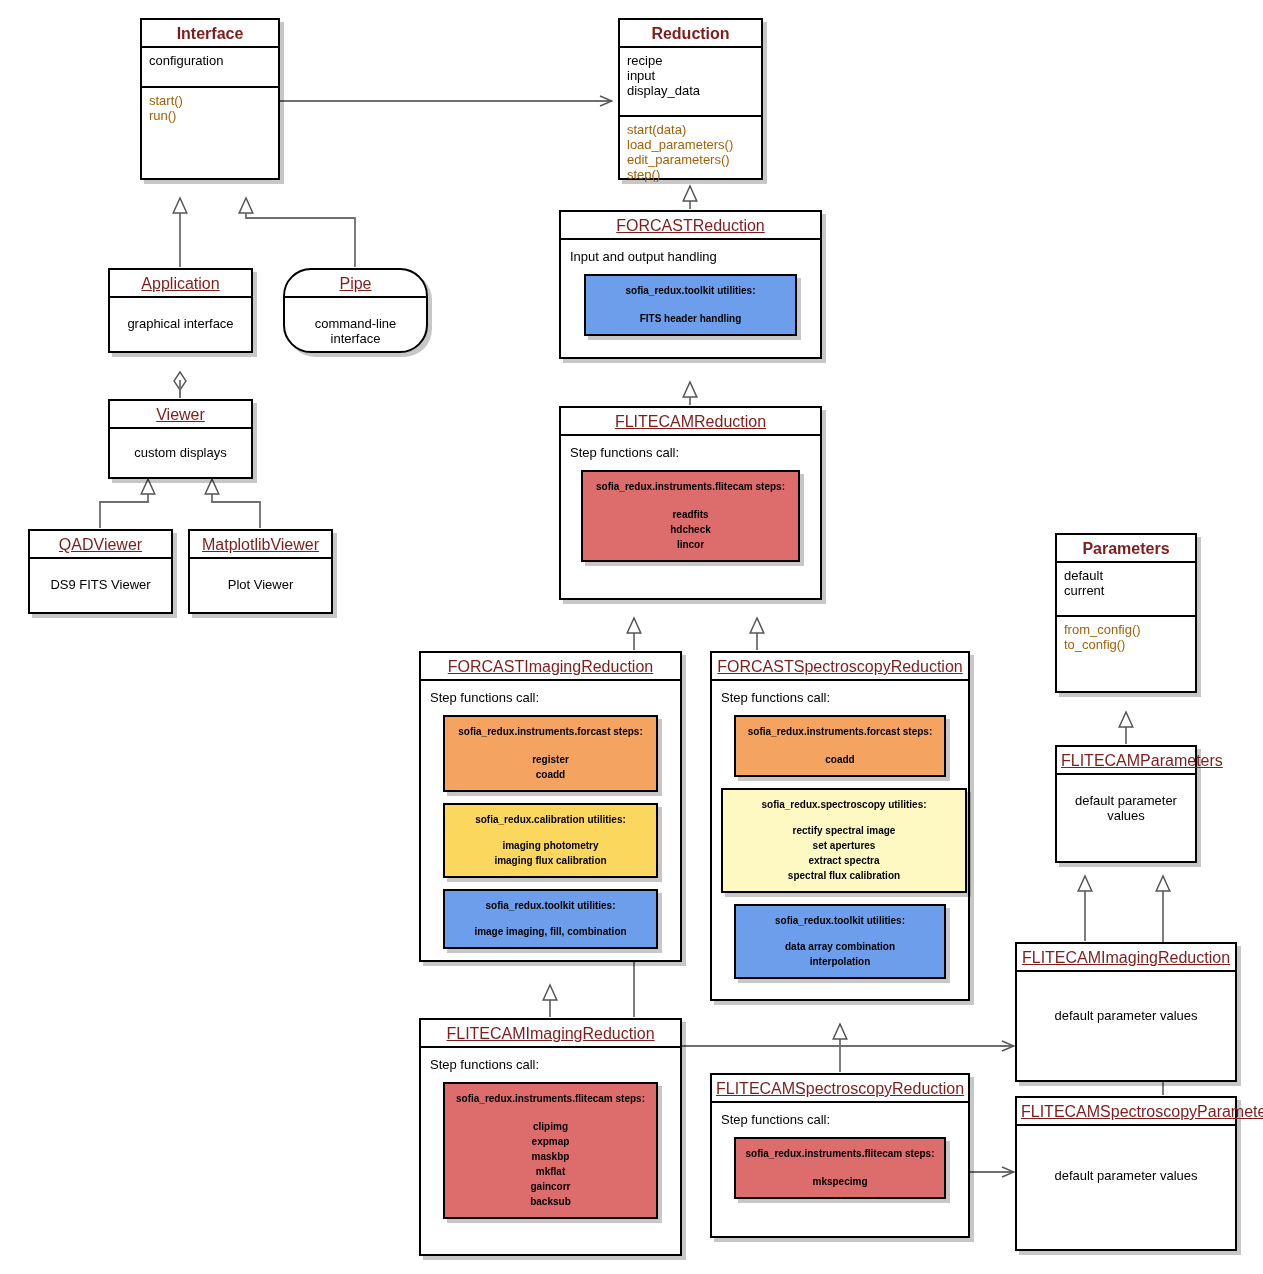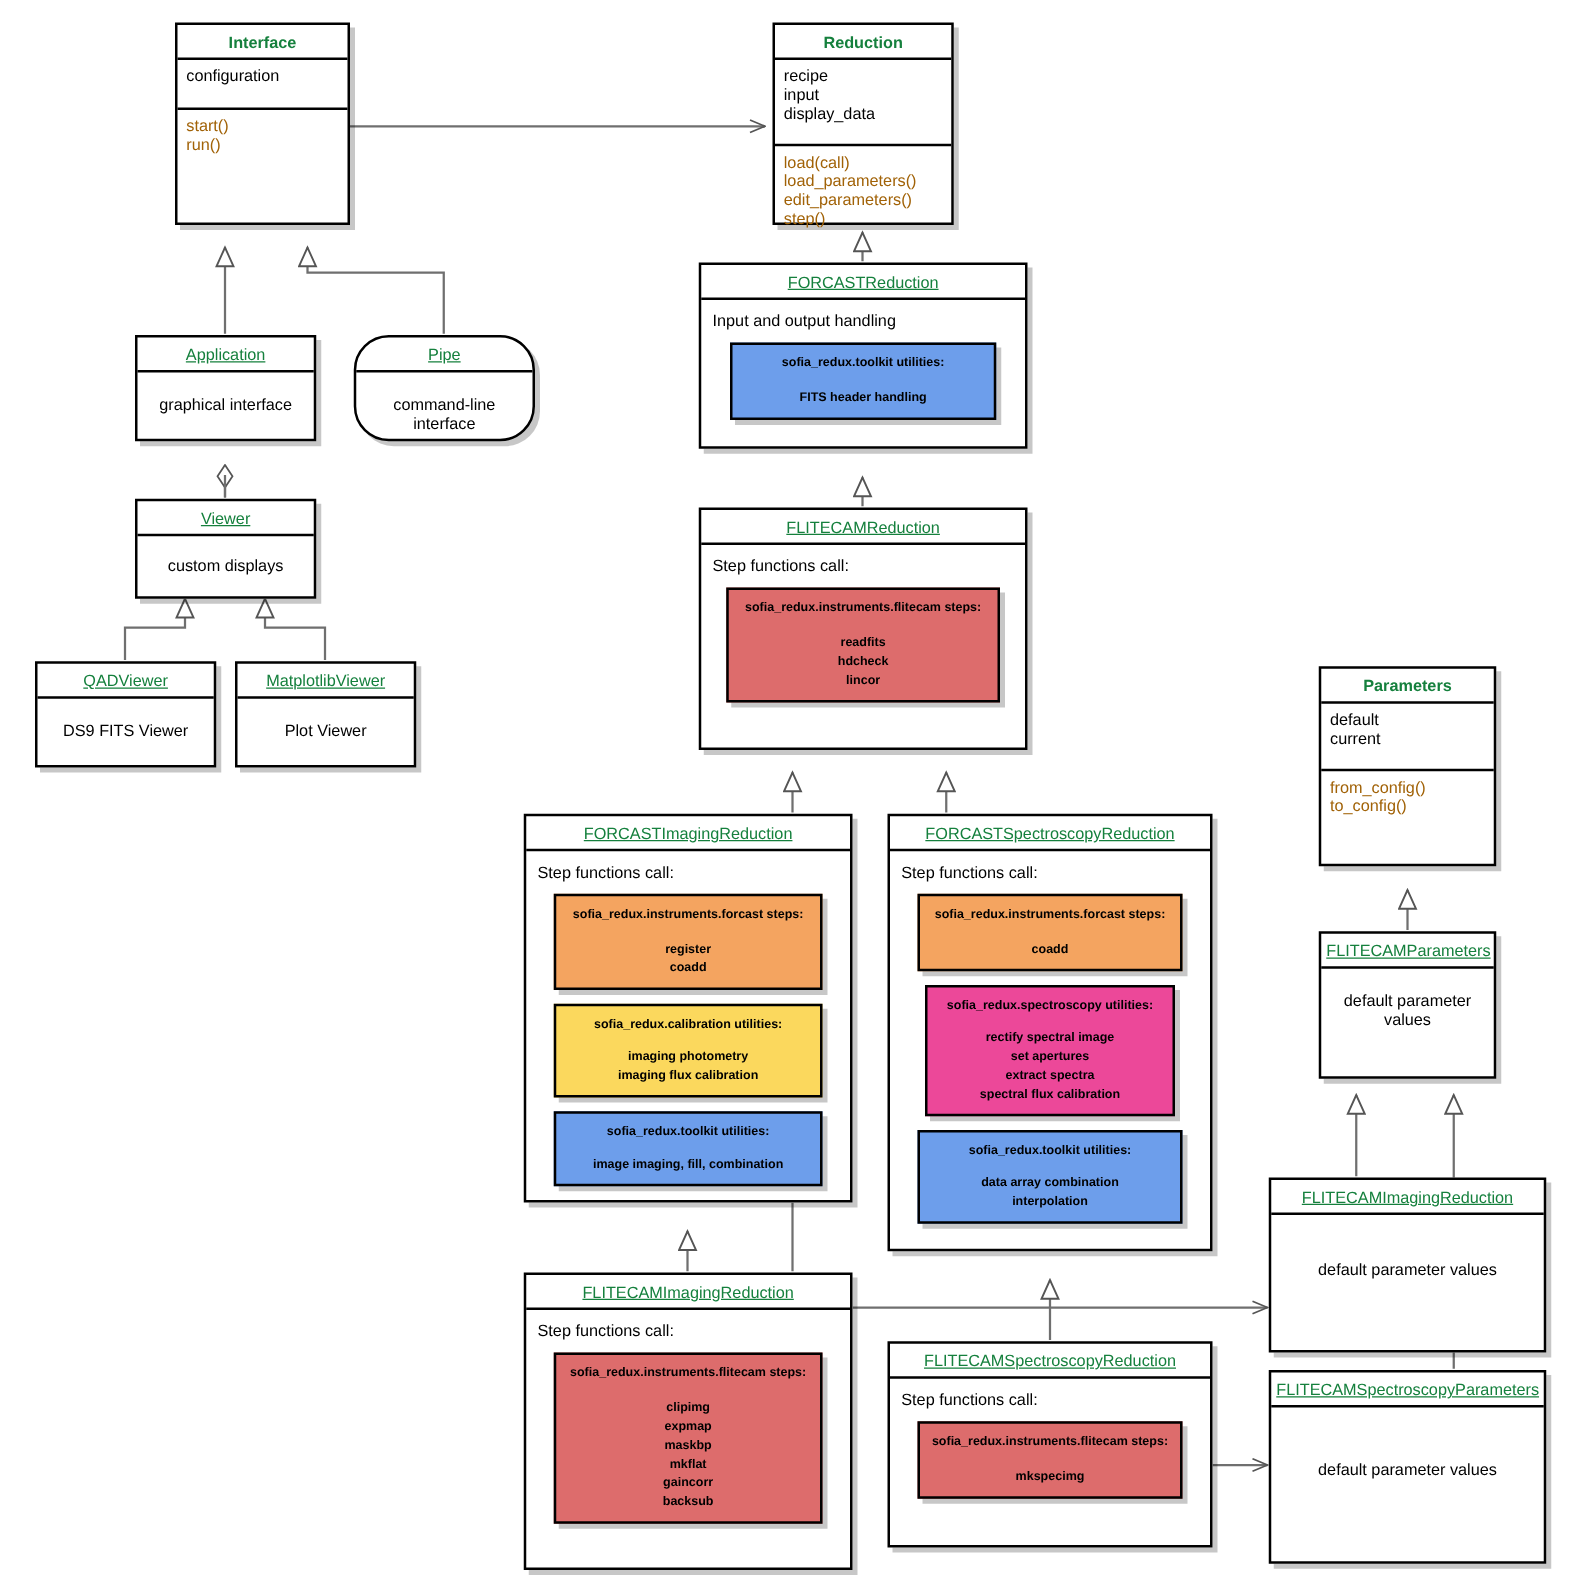--- a/index.html
+++ b/index.html
@@ -31,24 +31,24 @@
   .uml {
     position: absolute;
     background: #ffffff;
     border: 2px solid #000000;
     box-shadow: 4px 4px 0 0 rgba(0,0,0,0.22);
     box-sizing: border-box;
     z-index: 5;
   }
   .uml .title {
     text-align: center;
-    font-size: 13px;
+    font-size: 16px;
     padding: 6px 4px 5px 4px;
     border-bottom: 2px solid #000000;
-    color: #15803d;
+    color: #7f1d1d;
     line-height: 15px;
   }
   .uml .title.bold { font-weight: bold; }
   .uml .title.under { text-decoration: underline; }
   .uml .attrs {
     font-size: 13px;
     padding: 5px 7px 5px 7px;
     line-height: 15px;
     border-bottom: 2px solid #000000;
     color: #000;
@@ -159,21 +159,21 @@
   </div>
 
   <div class="uml" style="left:618px; top:18px; width:145px; height:162px;">
     <div class="title bold">Reduction</div>
     <div class="attrs" style="height:57px;">
       <div>recipe</div>
       <div>input</div>
       <div>display_data</div>
     </div>
     <div class="ops">
-      <div>load(call)</div>
+      <div>start(data)</div>
       <div>load_parameters()</div>
       <div>edit_parameters()</div>
       <div>step()</div>
     </div>
   </div>
 
   <div class="uml" style="left:108px; top:268px; width:145px; height:85px;">
     <div class="title under">Application</div>
     <div class="body center" style="padding-top:18px;">graphical interface</div>
   </div>
@@ -256,21 +256,21 @@
   <div class="uml" style="left:710px; top:651px; width:260px; height:350px;">
     <div class="title under">FORCASTSpectroscopyReduction</div>
     <div class="body">
       <div class="lead">Step functions call:</div>
       <div class="note" style="background:#f4a460; width:212px;">
         <span class="hdr">sofia_redux.instruments.forcast steps:</span>
         <span class="items">
           <span class="nowrapline">coadd</span>
         </span>
       </div>
-      <div class="note" style="background:#ec4899; width:200px;">
+      <div class="note" style="background:#fef9c3; width:246px;">
         <span class="hdr">sofia_redux.spectroscopy utilities:</span>
         <span class="items tight">
           <span class="nowrapline">rectify spectral image</span><br>
           <span class="nowrapline">set apertures</span><br>
           <span class="nowrapline">extract spectra</span><br>
           <span class="nowrapline">spectral flux calibration</span>
         </span>
       </div>
       <div class="note" style="background:#6d9eeb; width:212px;">
         <span class="hdr">sofia_redux.toolkit utilities:</span>

